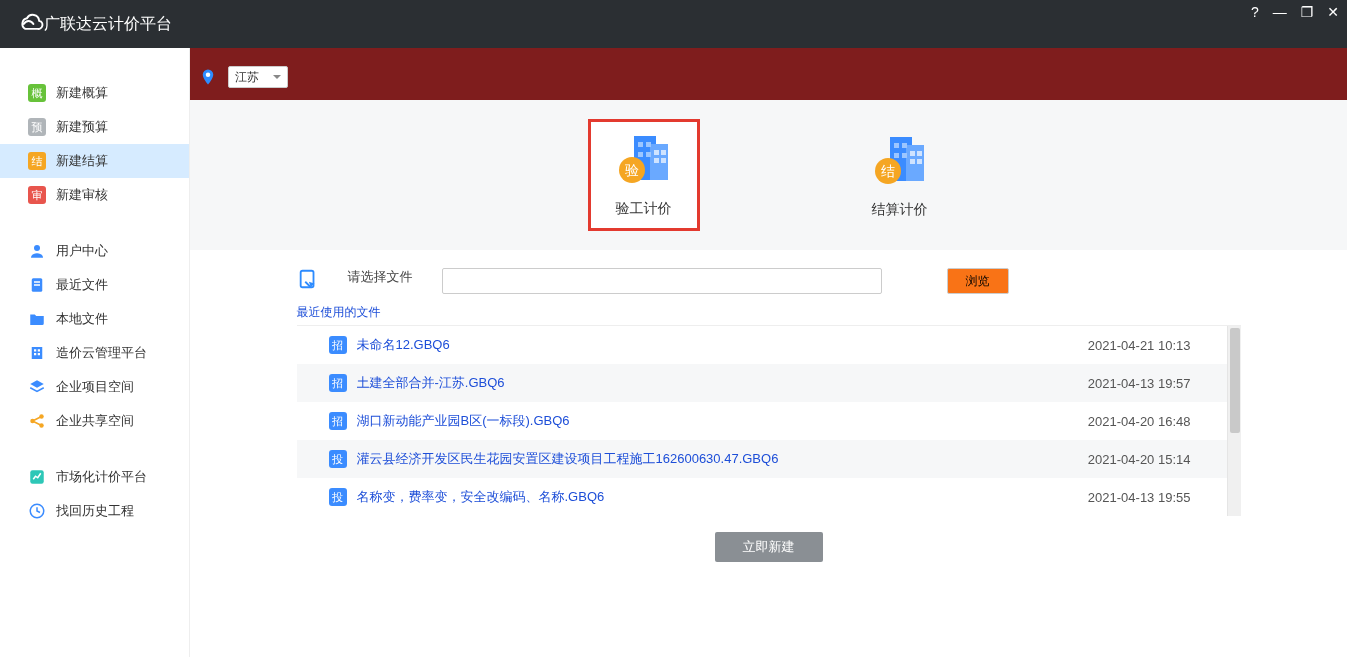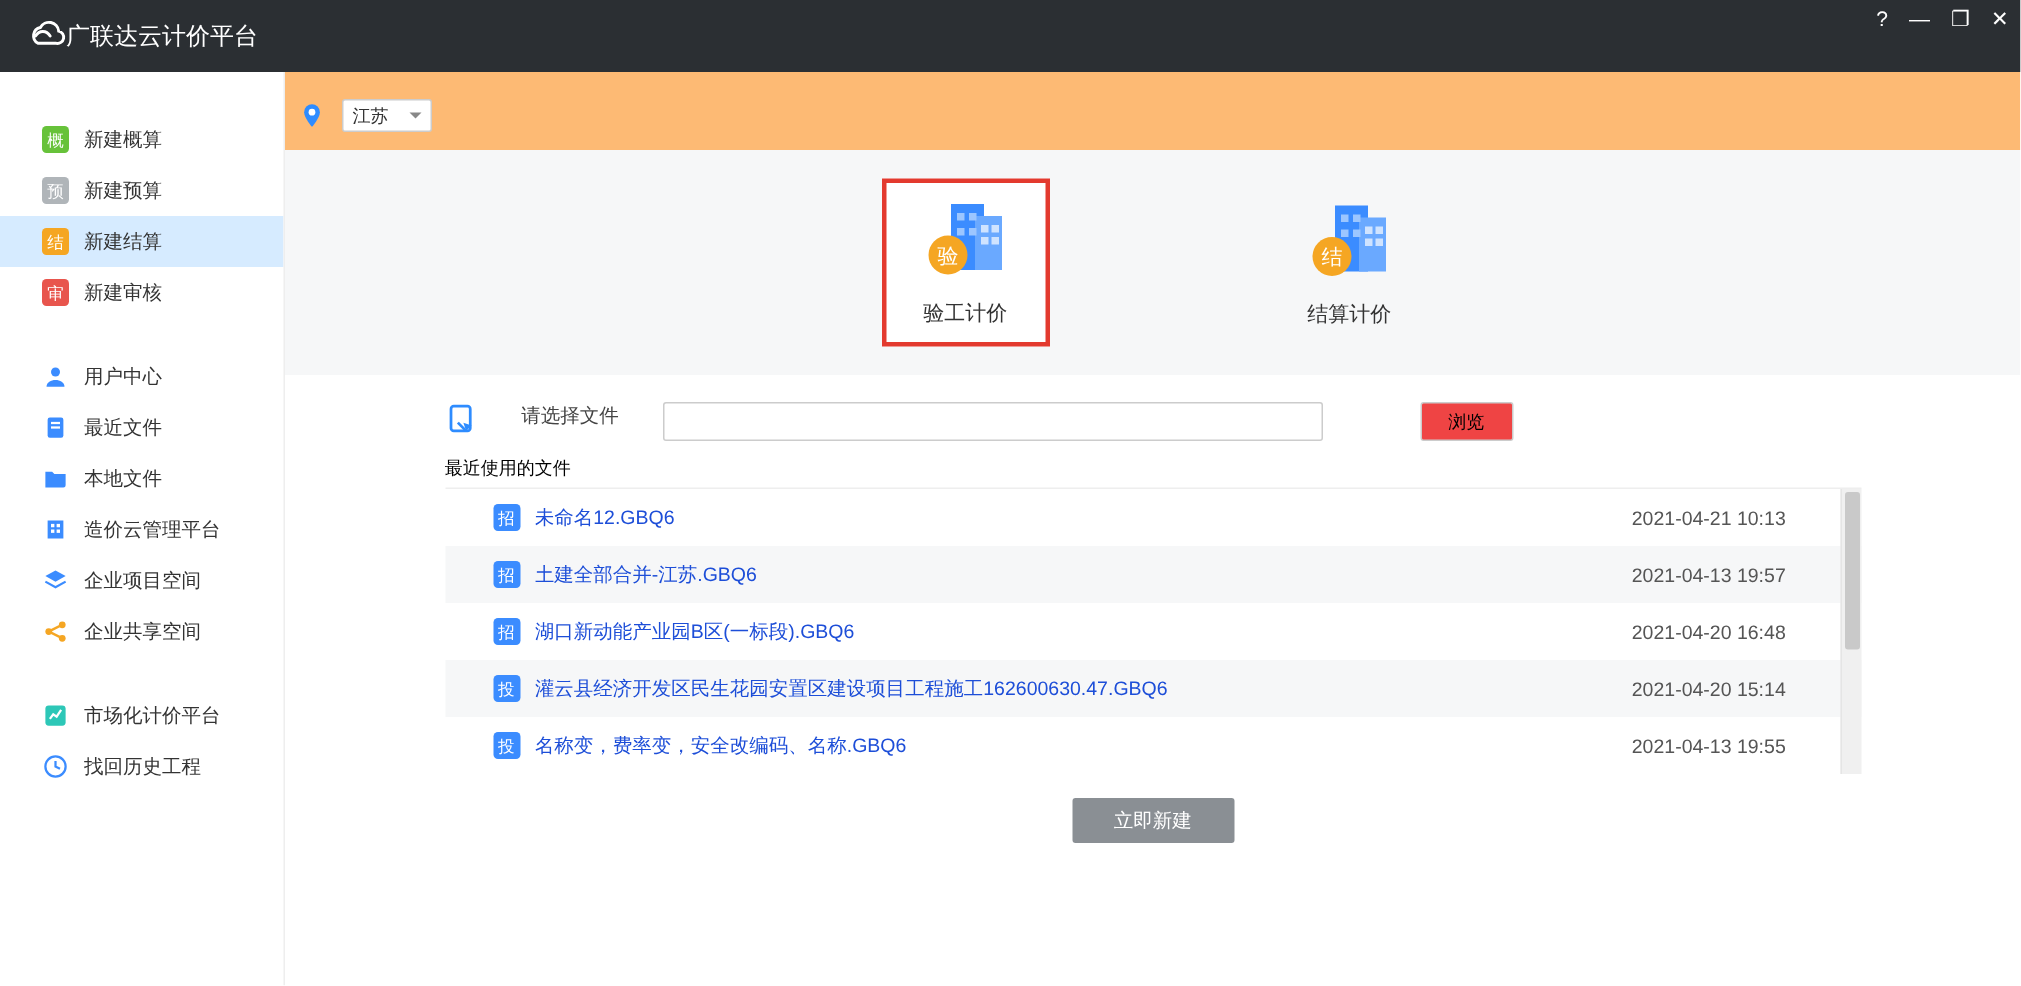--- a/index.html
+++ b/index.html
@@ -82,21 +82,21 @@
     flex: 1;
     position: relative;
     overflow: hidden;
   }
 
   .region-row {
     display: flex;
     align-items: center;
     gap: 10px;
     padding: 18px 0 12px 8px;
-    background: #fdba74;
+    background: #7f1d1d;
   }
   .region-row .pin {
     width: 20px; height: 20px;
     display: inline-flex;
     align-items: center;
     justify-content: center;
   }
   .region-select {
     height: 22px;
     border: 1px solid #ccc;
@@ -173,29 +173,29 @@
     height: 26px;
     border: 1px solid #ccc;
     border-radius: 2px;
     padding: 0 6px;
     font-size: 12px;
   }
   .file-select-row .browse-btn {
     height: 26px;
     padding: 0 18px;
     border: 1px solid #ccc;
-    background: #ef4444;
+    background: #f97316;
     border-radius: 2px;
     font-size: 12px;
     cursor: pointer;
     margin-left: 36px;
   }
   .recent-label {
     font-size: 12px;
-    color: #000000;
+    color: #1d4ed8;
     margin: 10px 0 4px 0;
   }
 
   .file-list {
     border-top: 1px solid #eee;
     max-height: 230px;
     position: relative;
   }
   .file-list-inner {
     max-height: 230px;

